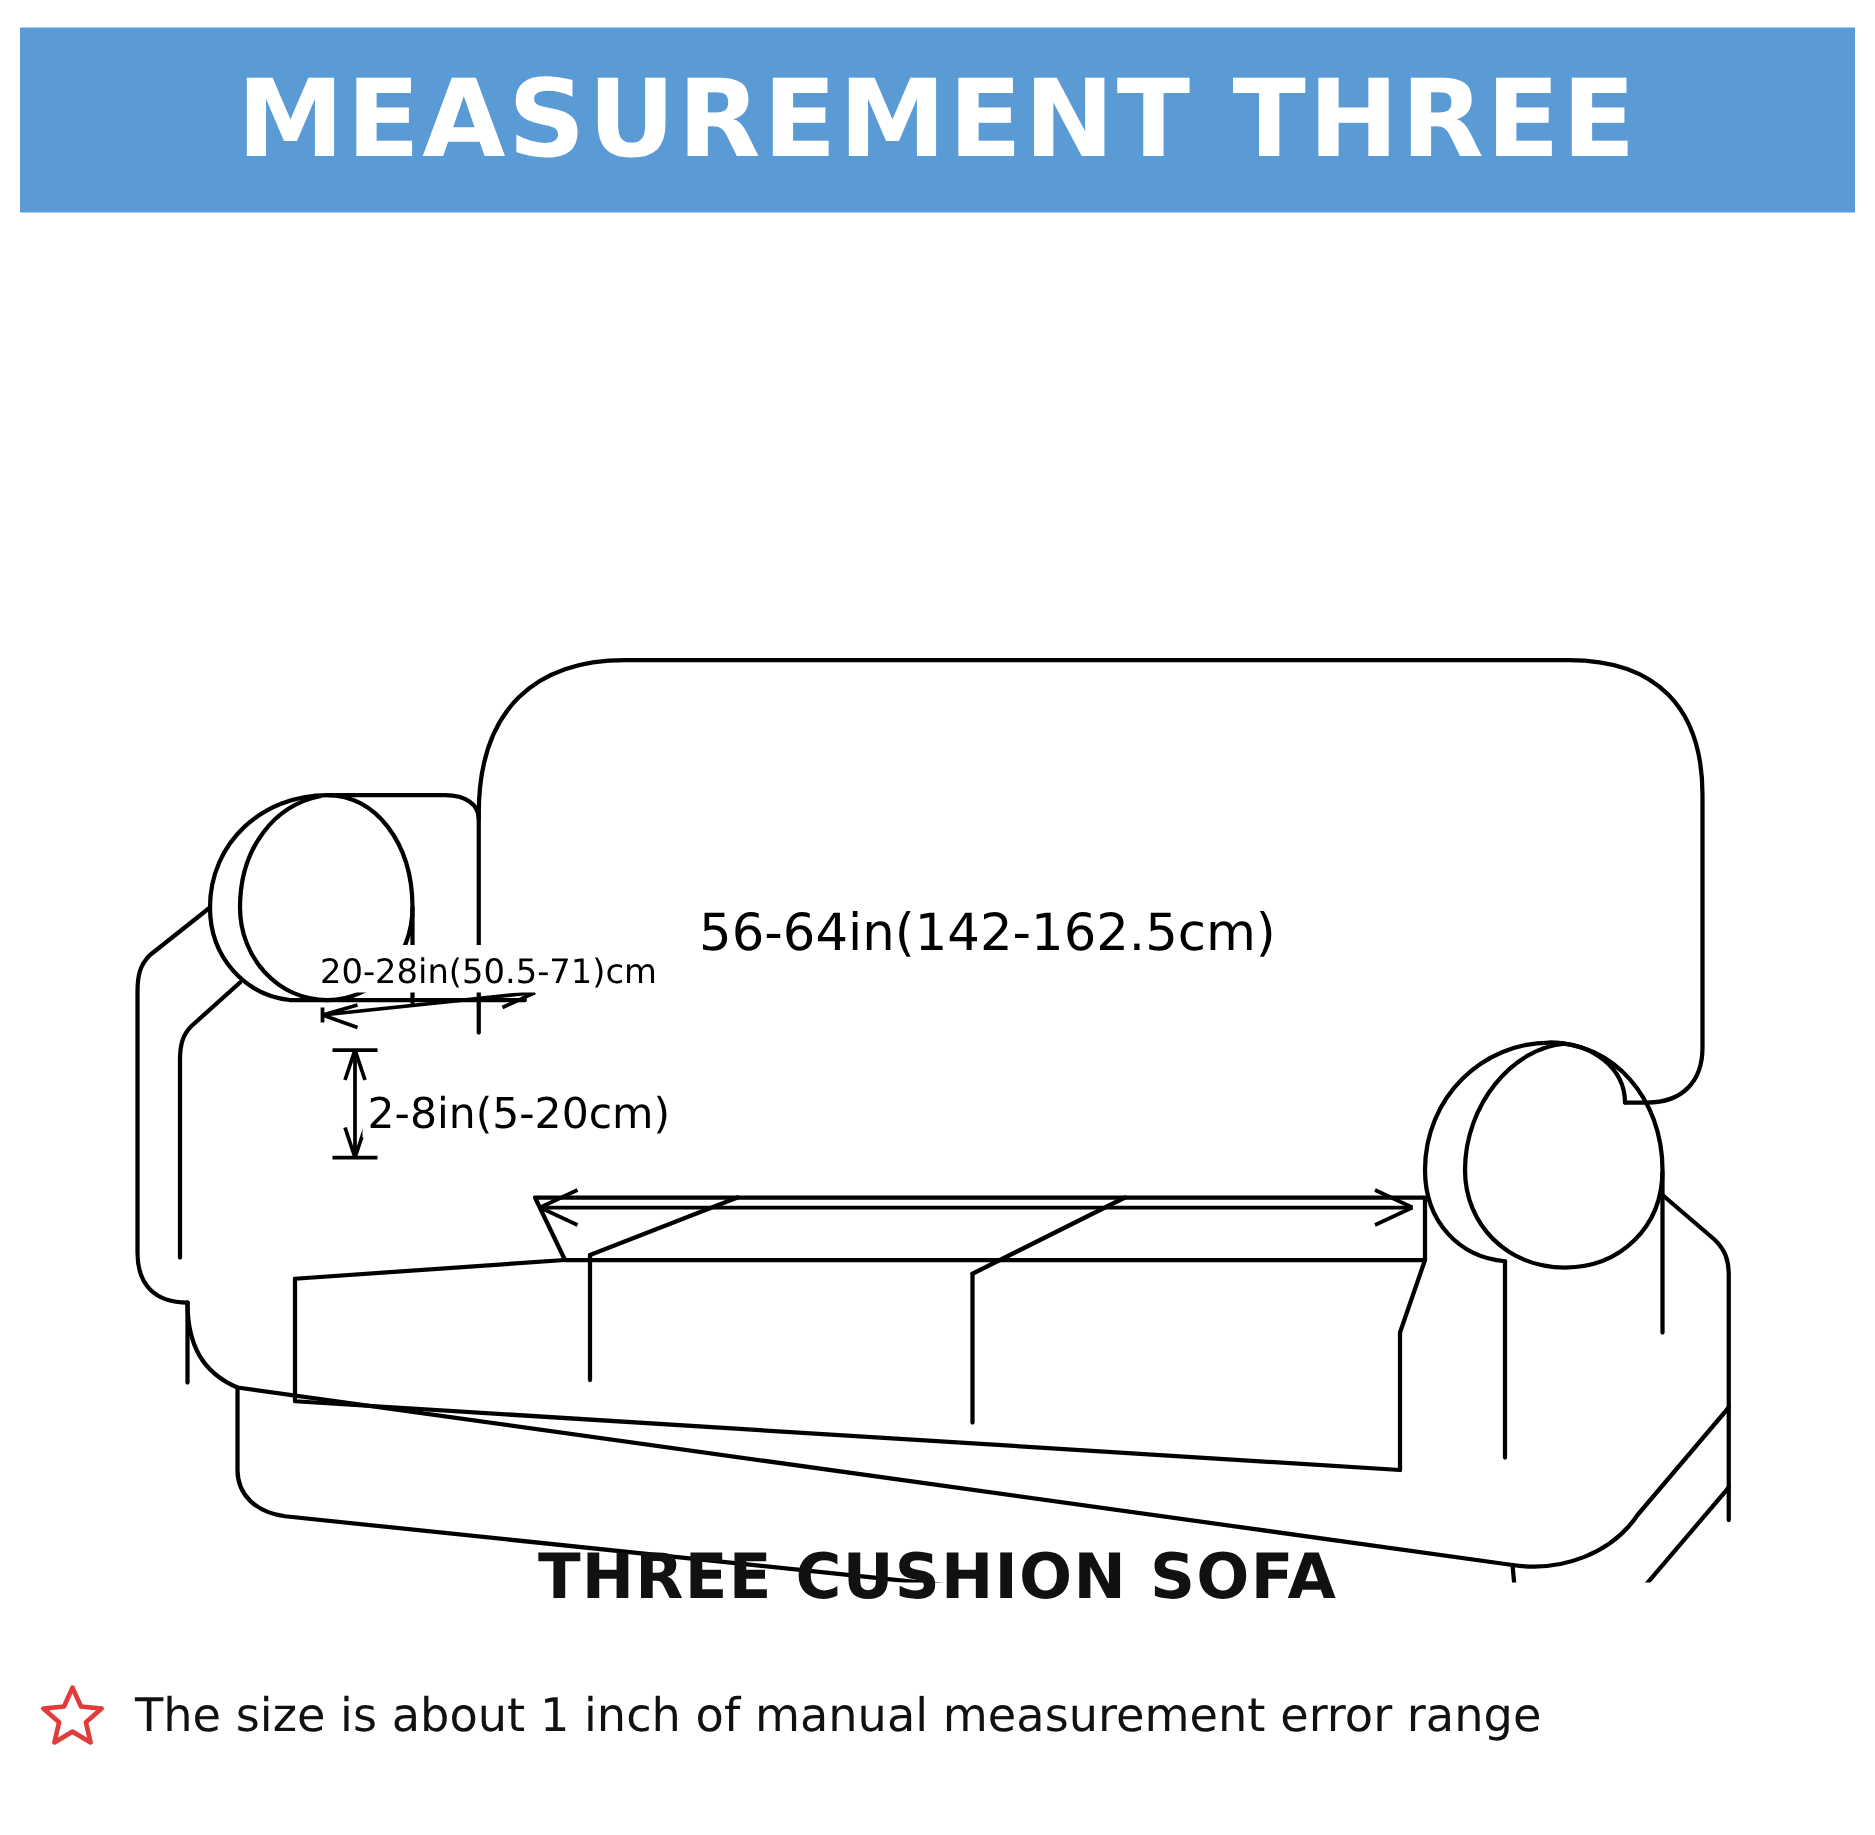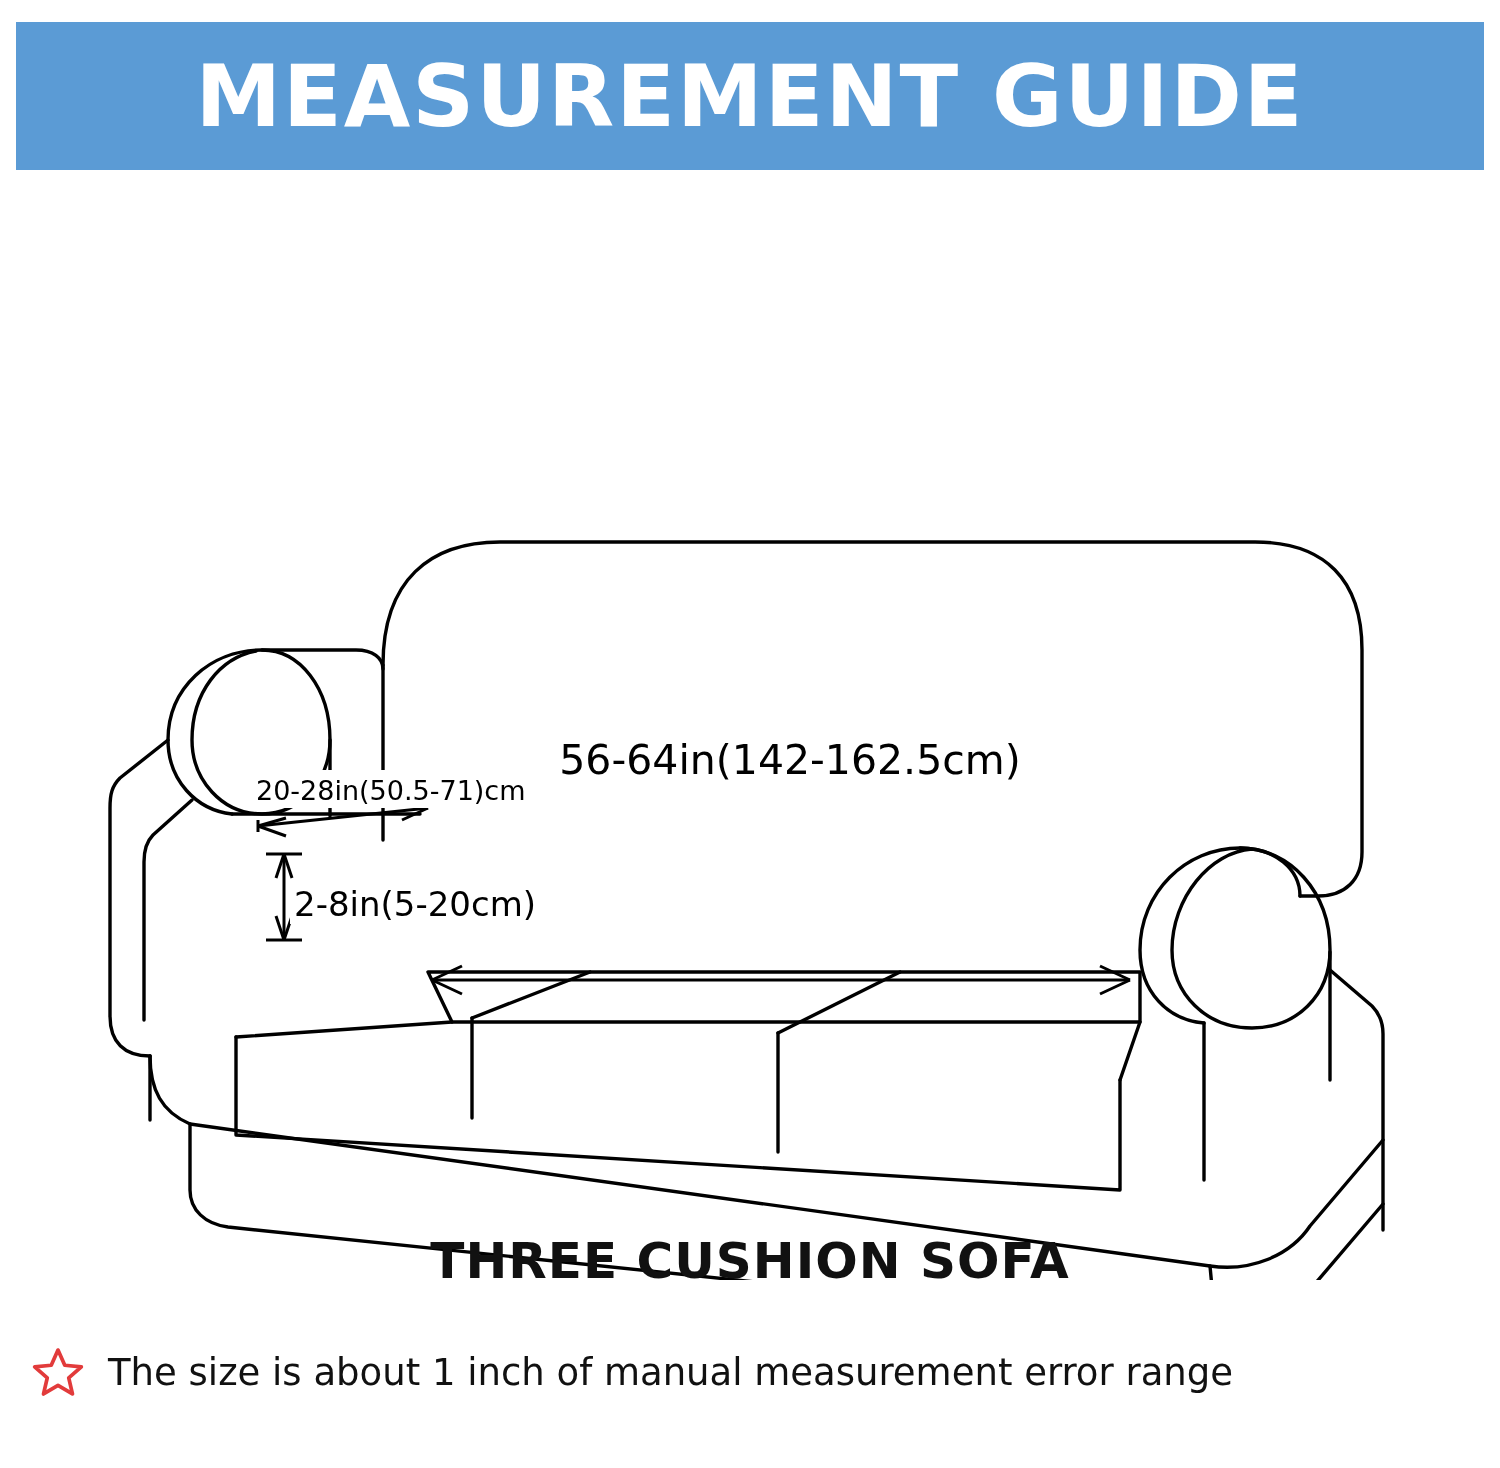--- a/index.html
+++ b/index.html
@@ -40,21 +40,21 @@
     letter-spacing: 2px;
     font-family: "DejaVu Sans", sans-serif;
     line-height: 1;
     white-space: nowrap;
   }
 
   
   .diagram-stage {
     position: absolute;
     left: 0;
-    top: 180px;
+    top: 166px;
     width: 1500px;
     height: 1100px;
   }
   .diagram-stage svg {
     display: block;
   }
 
   
   .caption {
     position: absolute;
@@ -93,21 +93,21 @@
   }
 
   
 </style>
 </head>
 <body>
 
 <div class="page">
 
   <div class="header-banner">
-    <div class="header-title">MEASUREMENT GUIDE</div>
+    <div class="header-title">MEASUREMENT THREE</div>
   </div>
 
   <div class="diagram-stage">
     <svg width="1500" height="1100" viewBox="0 0 1500 1100" xmlns="http://www.w3.org/2000/svg">
 
       <g fill="none" stroke="#000000" stroke-width="3.4" stroke-linejoin="round" stroke-linecap="round">
 
         <path d="M383 485
           C383 400, 430 362, 500 362
           L1255 362

